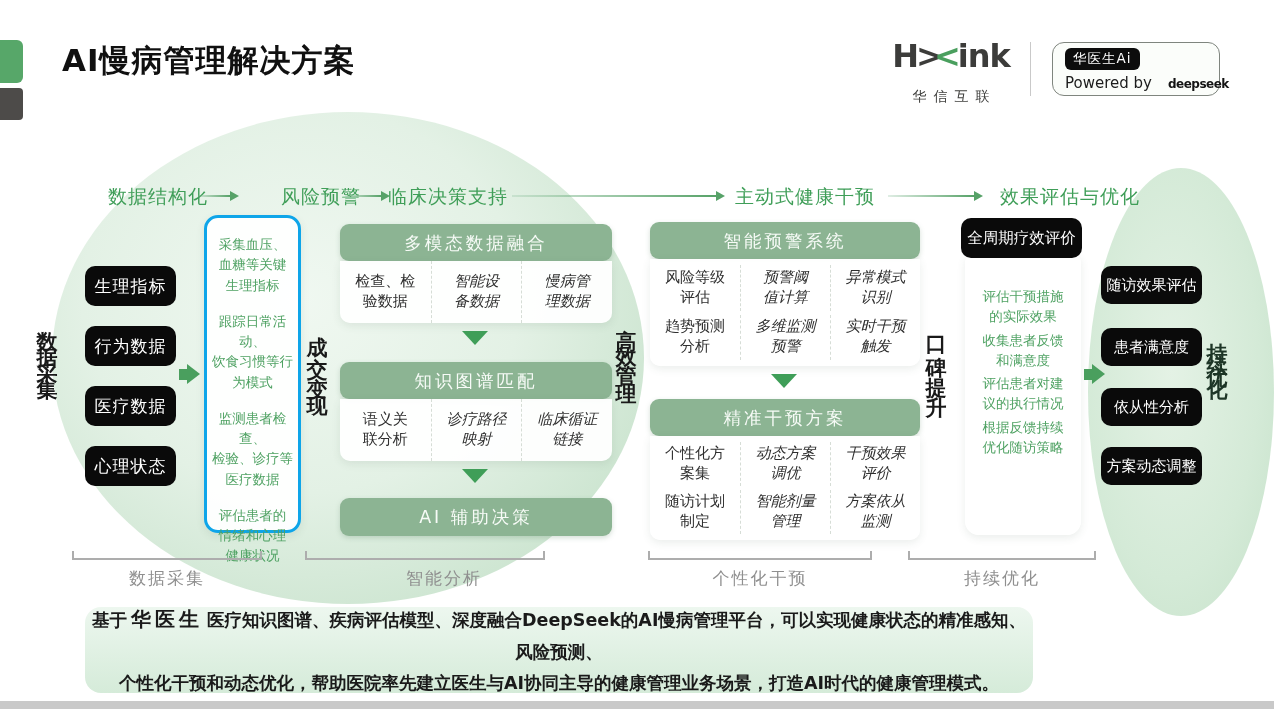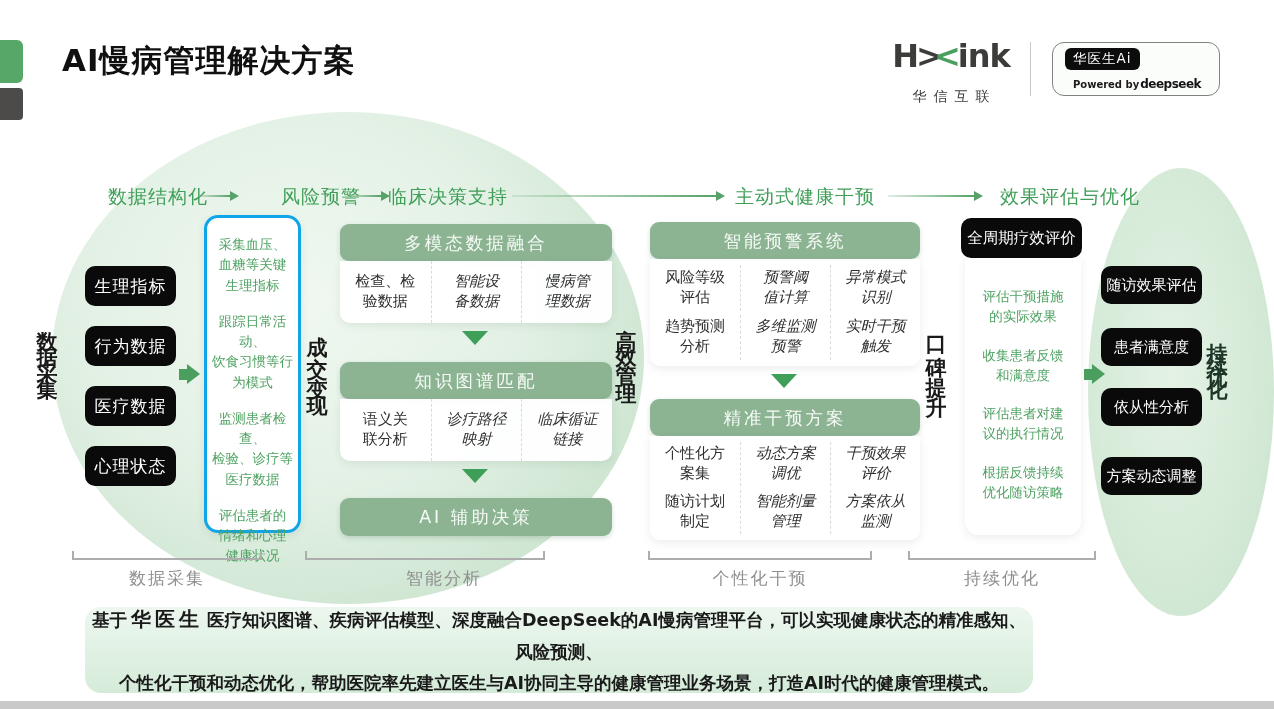--- a/index.html
+++ b/index.html
@@ -23,21 +23,21 @@
   .logo-main { font-size:32px; font-weight:800; letter-spacing:-1px; line-height:1; white-space:nowrap; }
   .logo-x-dark { color:#3c3c3a; margin:0 -4px 0 -2px; font-weight:900; }
   .logo-x-green { color:#4a9f5e; margin:0 -2px 0 -4px; font-weight:900; }
   .logo-sub { font-size:14px; letter-spacing:7px; margin-top:16px; padding-left:7px; color:#3f3f3d; }
   .logo-divider { left:1030px; top:42px; width:1px; height:54px; background:#c9c9c9; }
   .badge { left:1052px; top:42px; width:168px; height:54px; border:1.5px solid #7f857e; border-radius:12px;
     background:#fbfdfa; padding:5px 10px 4px 12px; }
   .badge-pill { display:inline-block; background:#0c0c0c; color:#fff; font-size:13.5px; padding:2px 8px;
     border-radius:6px; letter-spacing:1px; }
   .badge-row { margin-top:3px; text-align:center; white-space:nowrap; }
-  .badge-powered { font-size:10px; font-weight:700; color:#1c1c1c; margin-right:1px; }
+  .badge-powered { font-size:15px; font-weight:400; color:#1c1c1c; margin-right:16px; }
   .badge-brand { font-size:12px; font-weight:700; color:#141414; letter-spacing:-0.5px; }
 
   
   .stage { top:184px; font-size:19px; color:#3f9e58; letter-spacing:1px; white-space:nowrap; font-weight:500; }
   .flow-arrow { top:195px; height:2px; background:linear-gradient(90deg, rgba(130,185,148,0.25), #57a268); }
   .flow-arrow::after { content:""; position:absolute; right:-9px; top:-4px;
     border-left:9px solid #57a268; border-top:5px solid transparent; border-bottom:5px solid transparent; }
 
   
   .vlabel { writing-mode:vertical-rl; text-orientation:upright; font-size:21px; font-weight:600;
@@ -205,41 +205,41 @@
     <div class="cell">随访计划
 制定</div>
     <div class="cell">智能剂量
 管理</div>
     <div class="cell">方案依从
 监测</div>
   </div>
 
   <div class="abs vlabel" style="left:925px;top:320px;letter-spacing:20px;">口碑提升</div>
 
-  <div class="abs card note-card" style="left:965px;top:250px;width:116px;height:285px;padding-top:36px;gap:18px;border:none;">
+  <div class="abs card note-card" style="left:965px;top:250px;width:116px;height:285px;padding-top:36px;gap:3px;border:none;">
     <div class="note">评估干预措施
 的实际效果</div>
     <div class="note">收集患者反馈
 和满意度</div>
     <div class="note">评估患者对建
 议的执行情况</div>
     <div class="note">根据反馈持续
 优化随访策略</div>
   </div>
   <div class="abs blackbox" style="left:961px;top:218px;width:121px;height:40px;font-size:15.5px;letter-spacing:0;">全周期疗效评价</div>
 
   <div class="abs thick-arrow" style="left:1084px;top:364px;">
     <span class="tail"></span>
       <span class="head"></span>
   </div>
 
   <div class="abs blackbox" style="left:1101px;top:266px;width:101px;height:38px;font-size:15px;letter-spacing:0;">随访效果评估</div>
   <div class="abs blackbox" style="left:1101px;top:328px;width:101px;height:38px;font-size:15px;letter-spacing:0;">患者满意度</div>
   <div class="abs blackbox" style="left:1101px;top:388px;width:101px;height:38px;font-size:15px;letter-spacing:0;">依从性分析</div>
-  <div class="abs blackbox" style="left:1101px;top:447px;width:101px;height:38px;font-size:15px;letter-spacing:0;margin-top:10px;">方案动态调整</div>
+  <div class="abs blackbox" style="left:1101px;top:447px;width:101px;height:38px;font-size:15px;letter-spacing:0;">方案动态调整</div>
 
   <div class="abs vlabel" style="left:1206px;top:326px;letter-spacing:12px;color:#1d3526;">持续优化</div>
 
   <div class="abs bracket" style="left:72px;width:190px;"></div>
   <div class="abs bracket" style="left:305px;width:240px;"></div>
   <div class="abs bracket" style="left:648px;width:224px;"></div>
   <div class="abs bracket" style="left:908px;width:188px;"></div>
   <div class="abs g-label" style="left:167px;">数据采集</div>
   <div class="abs g-label" style="left:425px;margin-left:19px;">智能分析</div>
   <div class="abs g-label" style="left:760px;">个性化干预</div>

